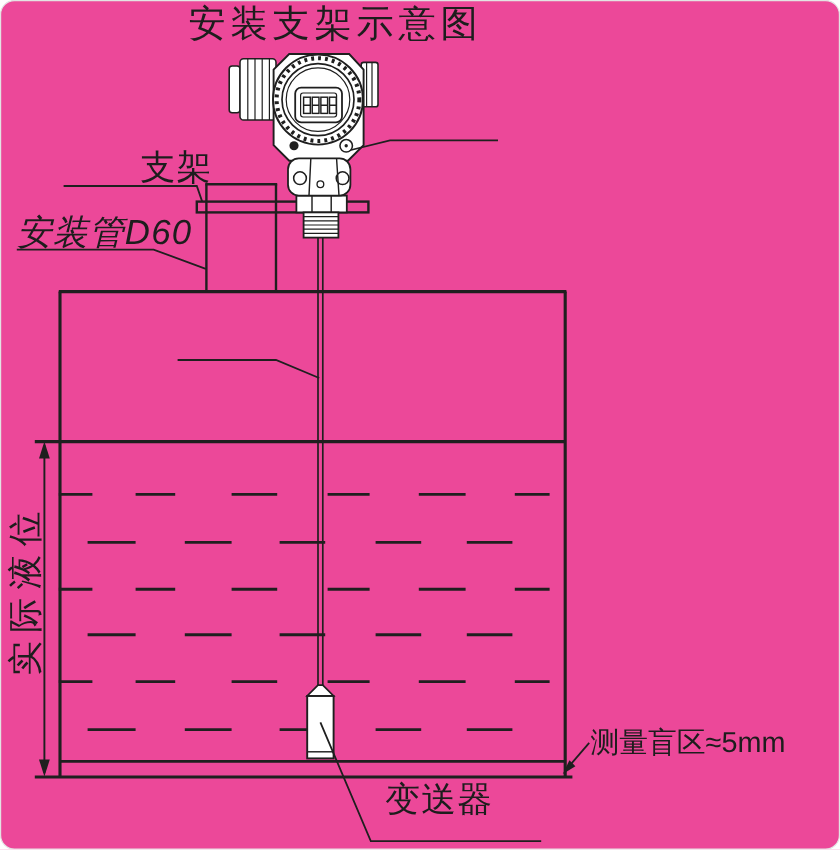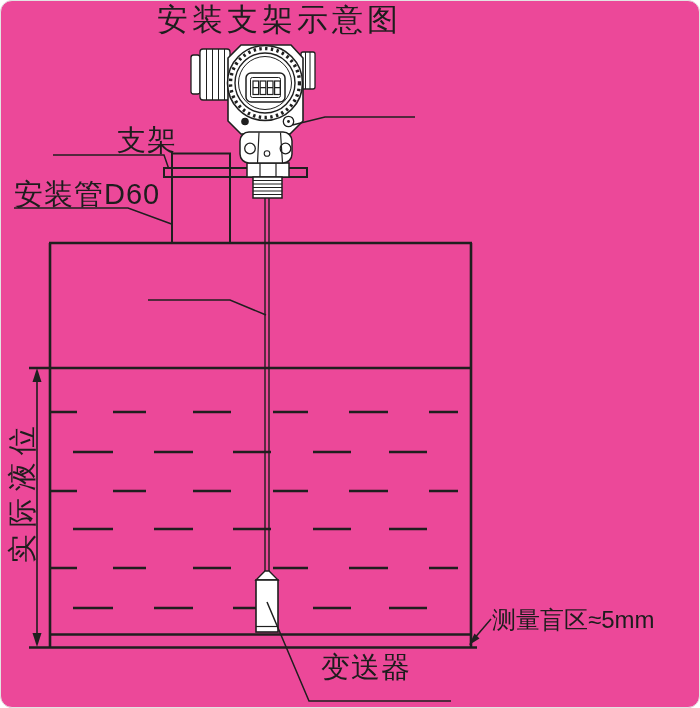--- a/index.html
+++ b/index.html
@@ -12,21 +12,21 @@
   .stage svg{position:absolute;left:0;top:0;}
   .lbl{
     position:absolute;color:#1d1d1d;white-space:nowrap;
     font-size:29px;line-height:1.05;letter-spacing:1px;
   }
   .title{
     left:156px;top:3px;font-size:31px;letter-spacing:4px;font-weight:500;
   }
   .lbl-junction{left:332px;top:84px;}
   .lbl-bracket{left:68px;top:124px;margin-left:48px;}
-  .lbl-pipe{left:13px;top:178px;}
+  .lbl-pipe{left:13px;top:178px;font-style:italic;}
   .lbl-aircable{left:109px;top:266px;}
   .lbl-blind{left:491px;top:606px;font-size:24px;letter-spacing:0px;}
   .lbl-transmitter{left:320px;top:651px;}
   .lbl-level{
     left:-50px;top:476px;width:142px;text-align:center;letter-spacing:7px;
     transform:rotate(-90deg);transform-origin:center center;
   }
 </style>
 </head>
 <body>

